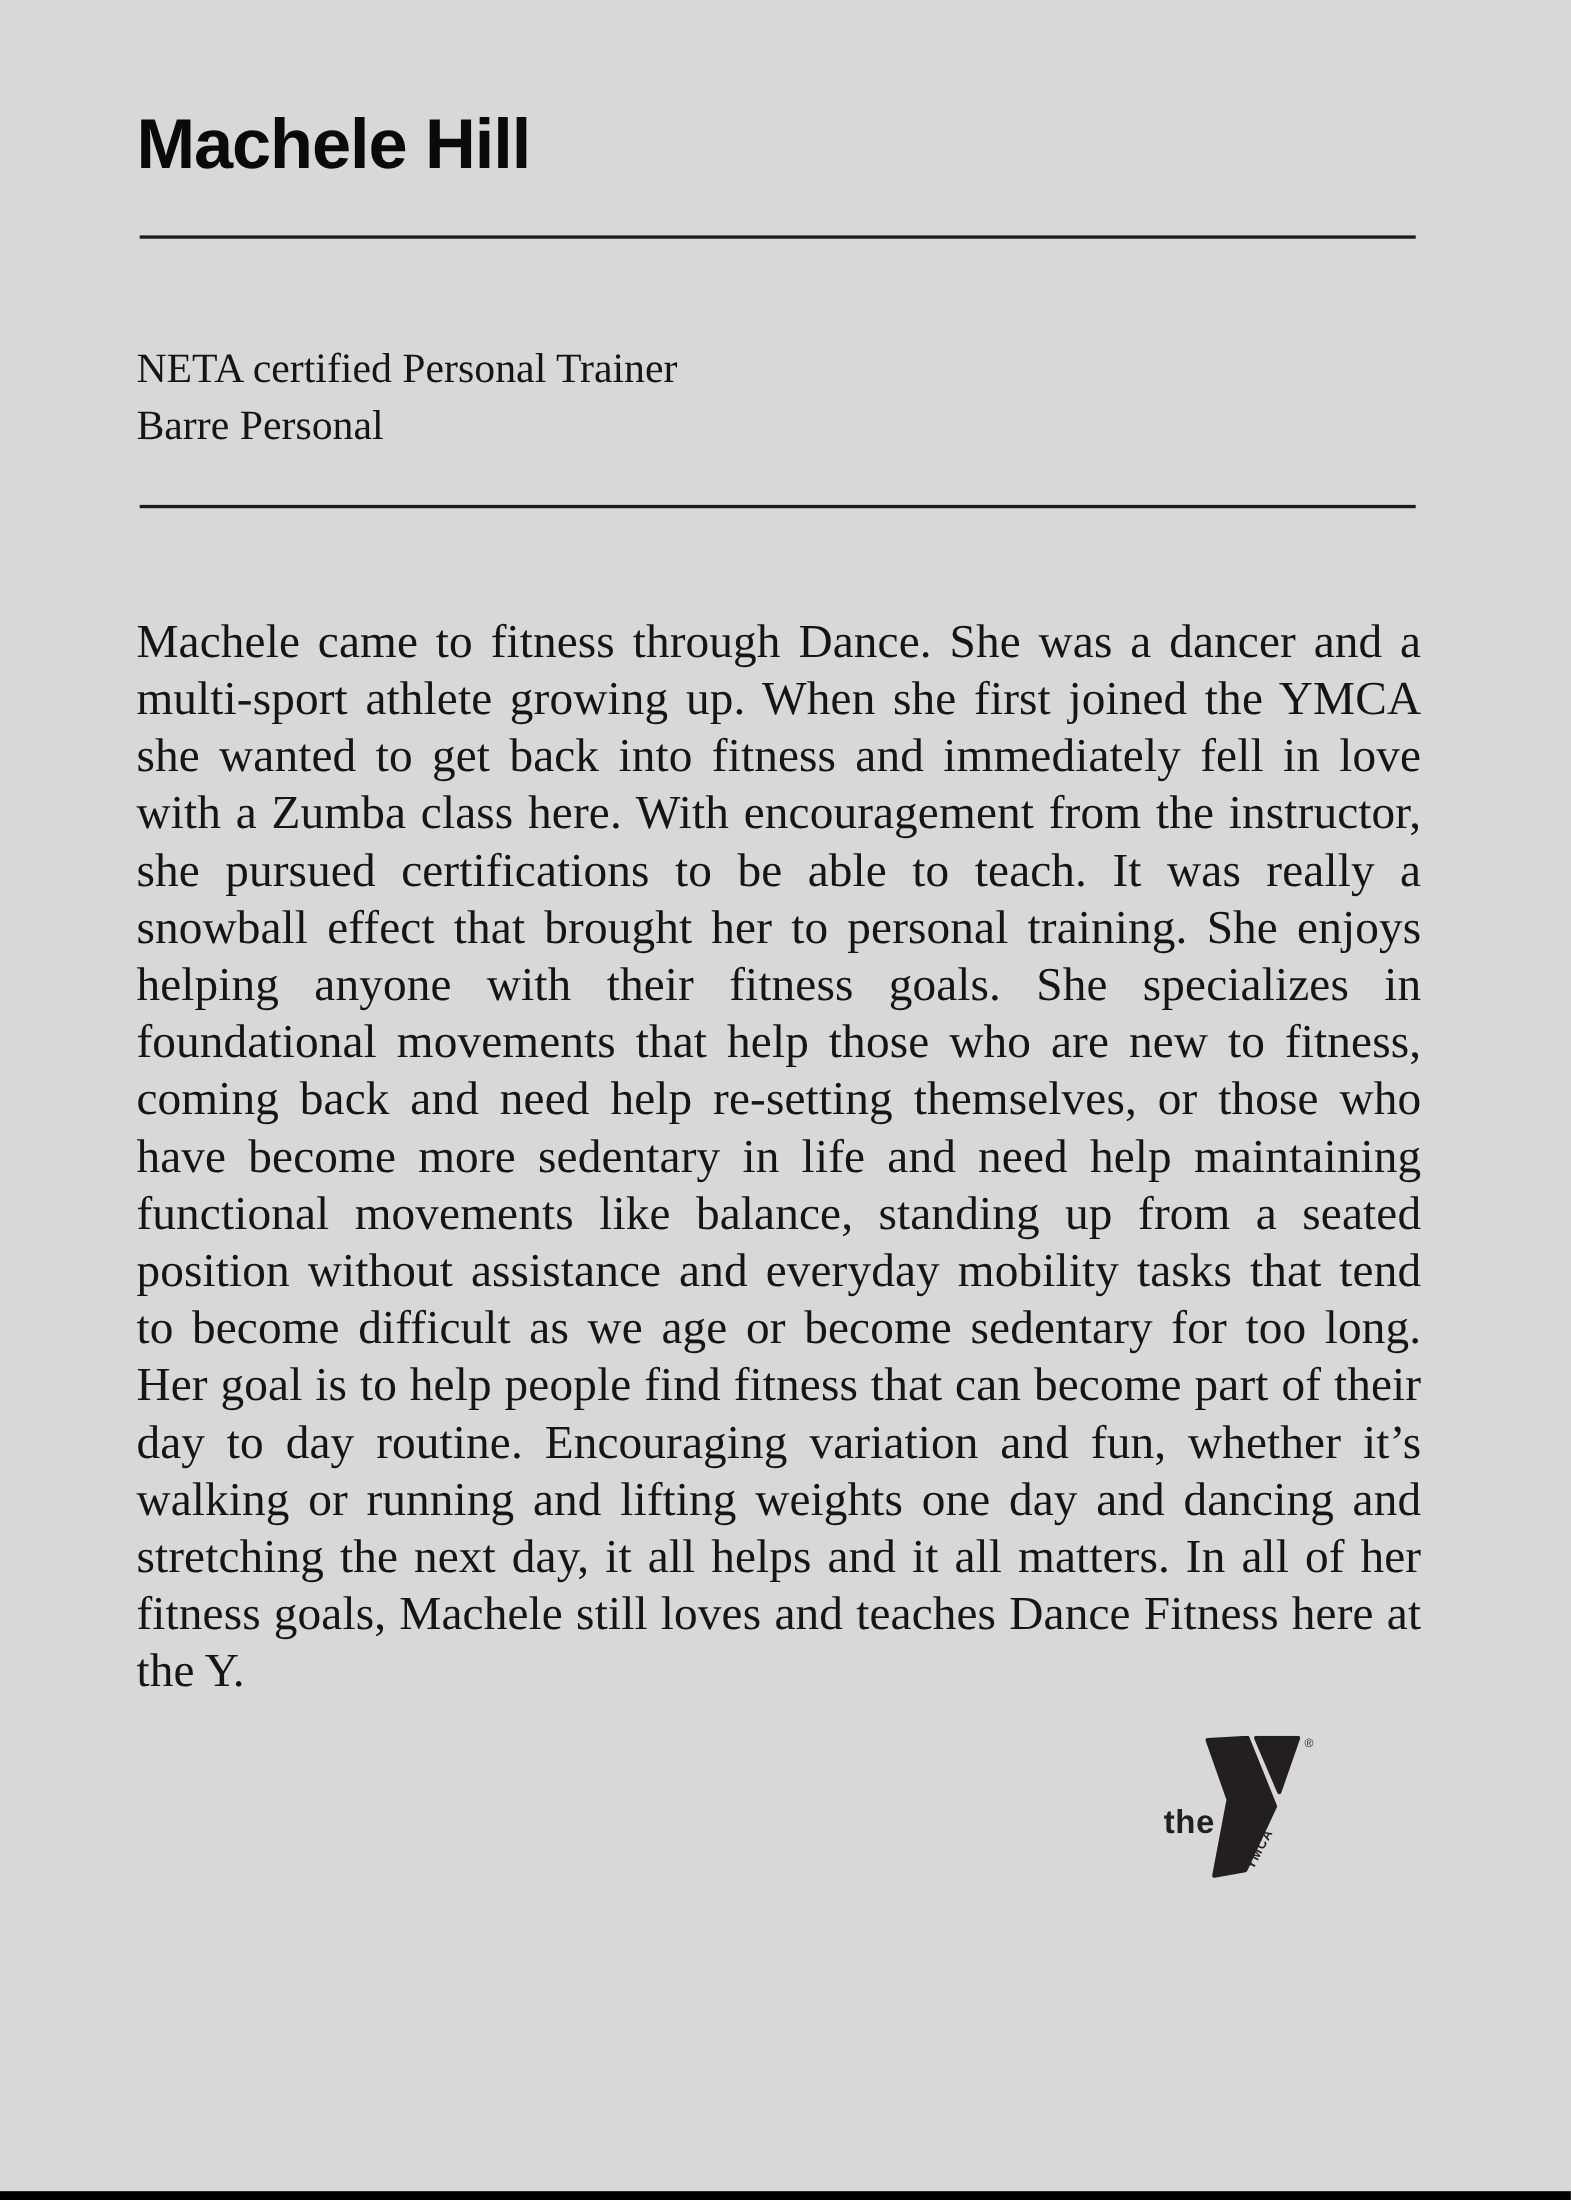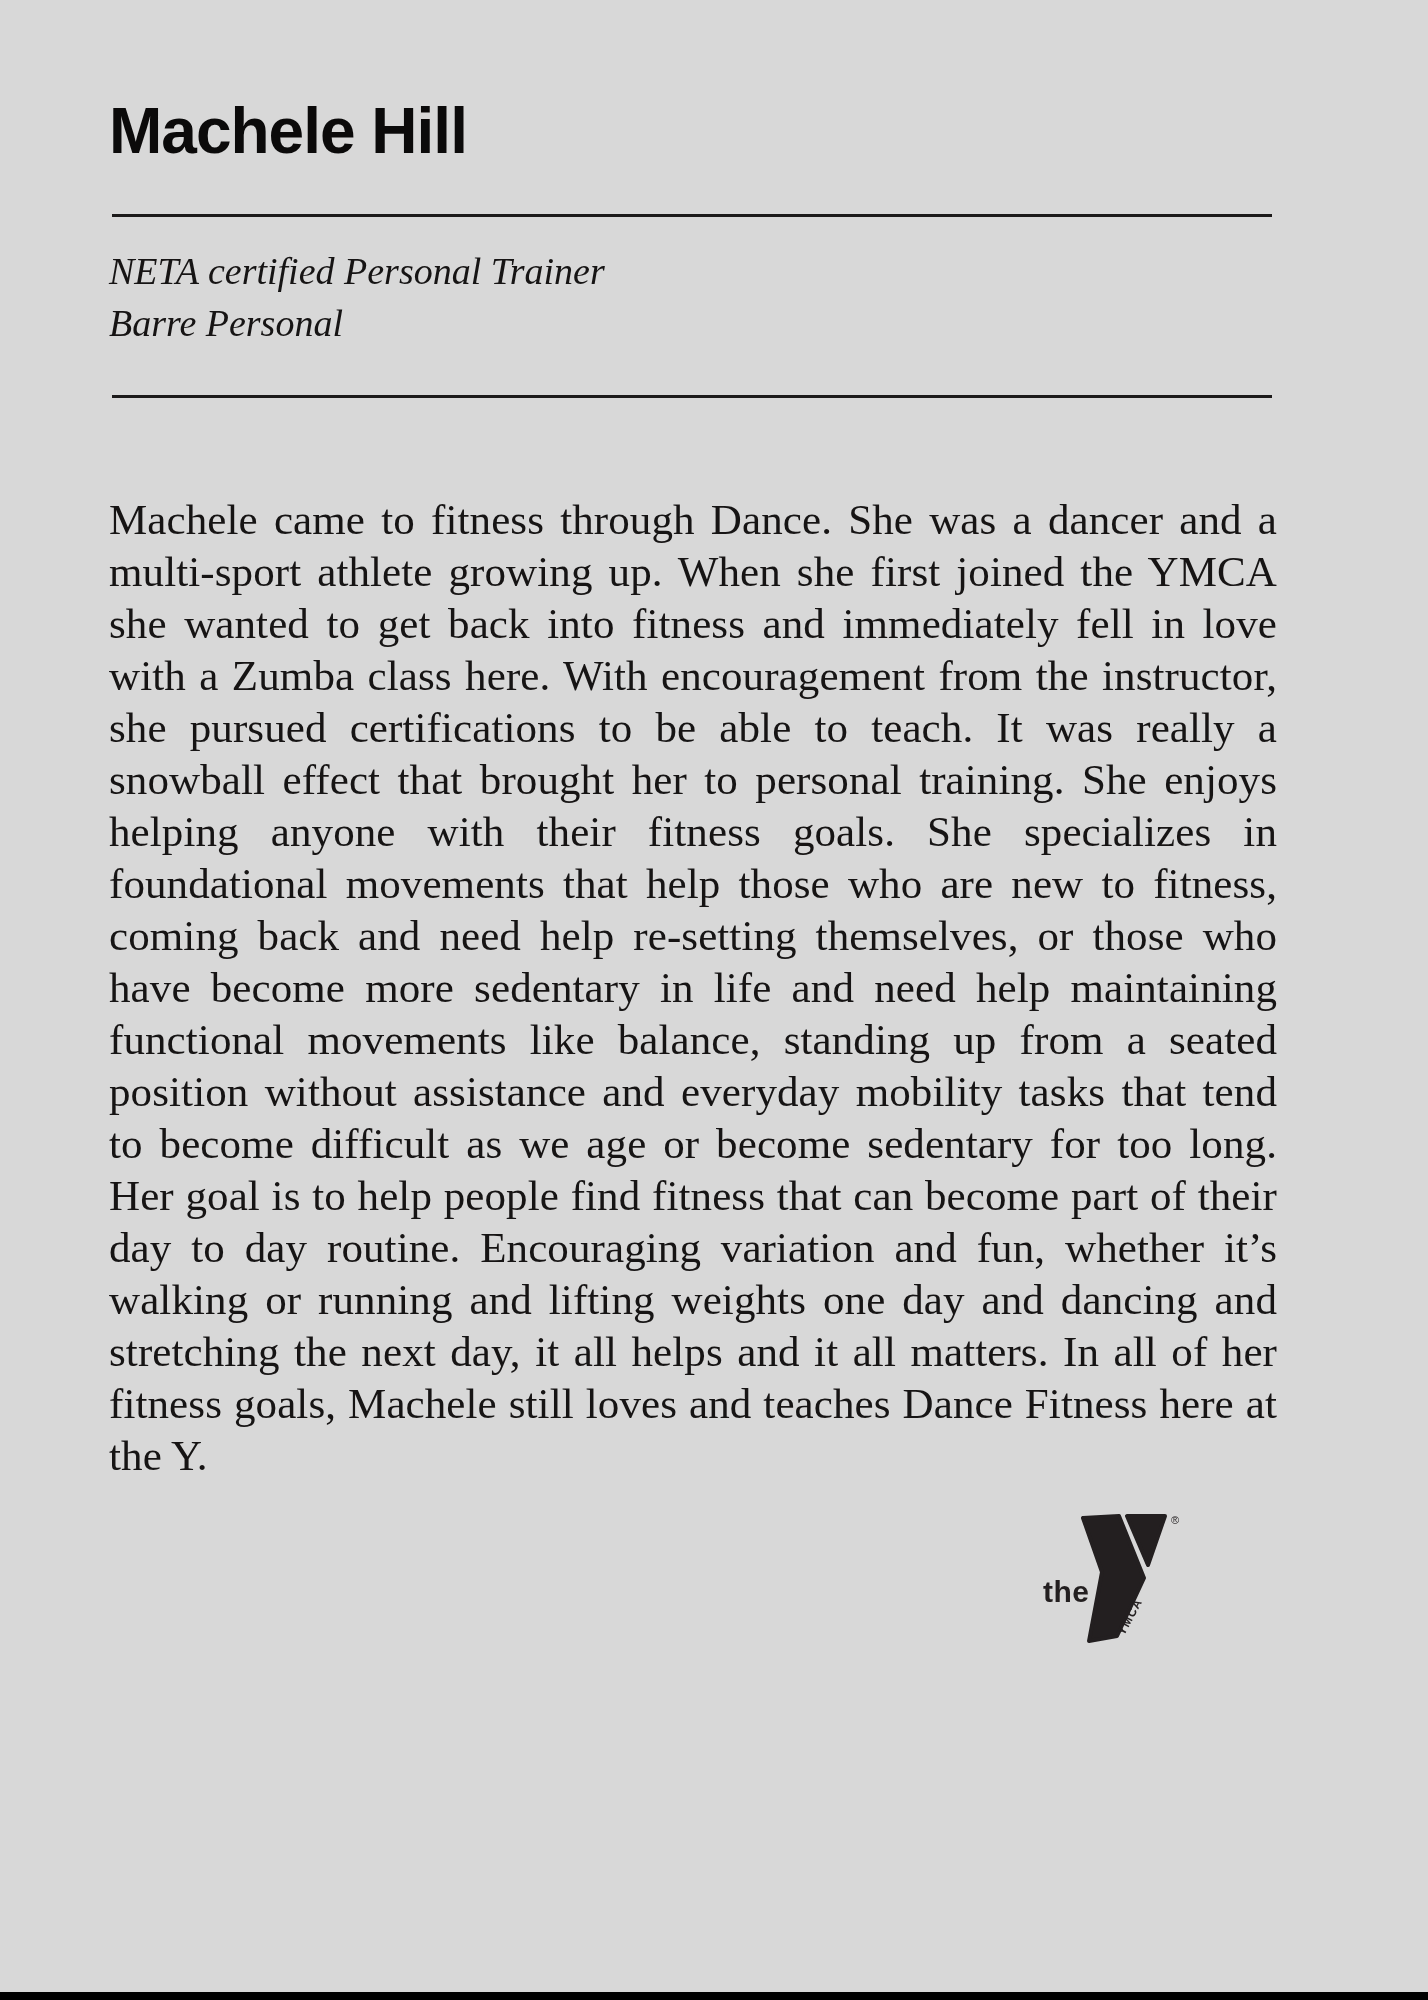--- a/index.html
+++ b/index.html
@@ -14,21 +14,21 @@
     width:1428px;
     height:2000px;
     position:relative;
     background:var(--background);
     font-family:"Liberation Serif", serif;
     color:var(--ink);
     overflow:hidden;
   }
   .content{
     position:absolute;
-    left:109px;
+    left:124px;
     top:0;
     width:1168px;
   }
   .page-title{
     margin-top:96px;
     font-family:"Liberation Sans", sans-serif;
     font-weight:900;
     font-size:64px;
     letter-spacing:-1px;
     color:#0b0a0a;
@@ -37,22 +37,21 @@
   .rule{
     height:3px;
     background:var(--rule);
     width:1160px;
     margin-left:3px;
     border:none;
   }
   .rule-top{margin-top:48px;}
   .rule-bottom{margin-top:46px;}
   .certs{
-    margin-top:28px;
-    font-style:italic;
+    margin-top:92px;
     font-size:38px;
     line-height:52px;
   }
   .bio{
     margin-top:96px;
     font-size:43px;
     line-height:52px;
     text-align:justify;
     letter-spacing:0.1px;
   }

